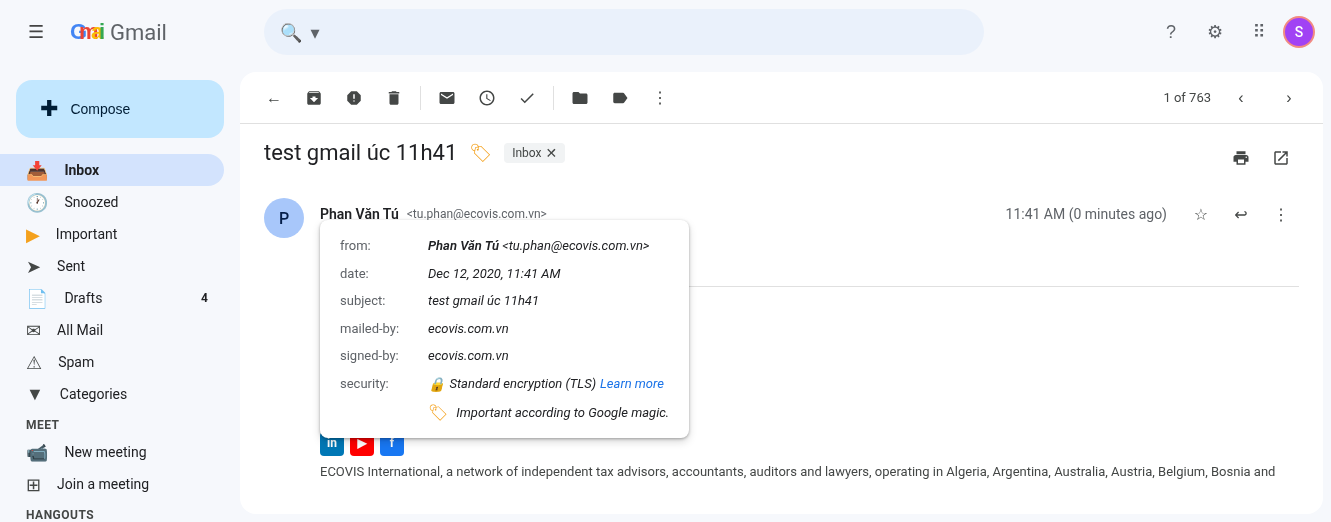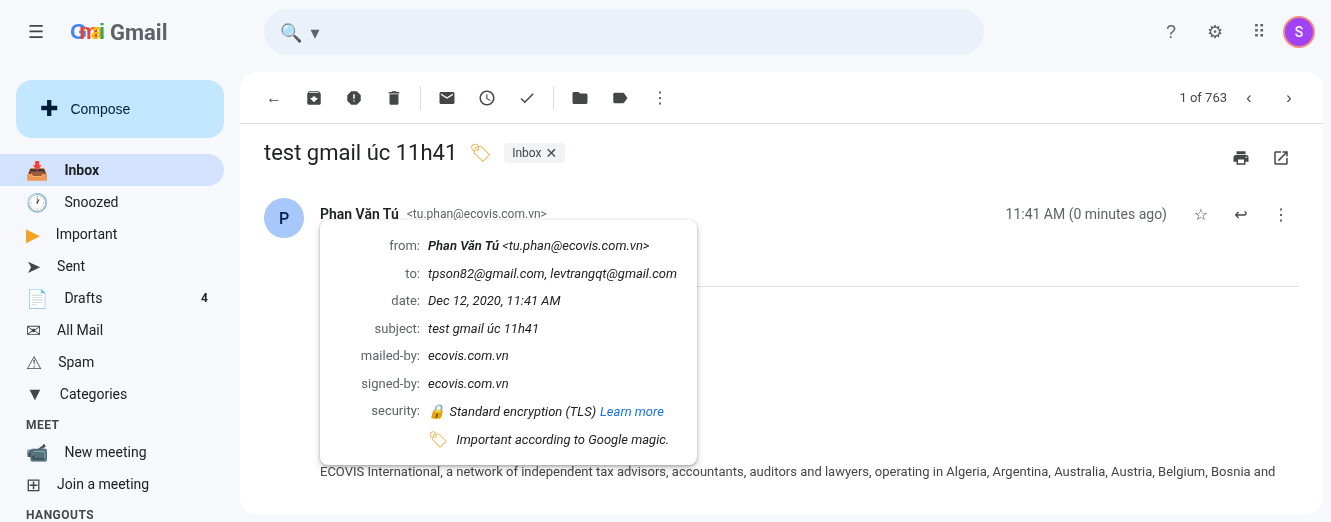--- a/index.html
+++ b/index.html
@@ -3,21 +3,21 @@
   <meta charset="utf-8">
   <style>
     * { box-sizing: border-box; margin: 0; padding: 0; }
     body { font-family: 'Google Sans', Roboto, Arial, sans-serif; font-size: 14px; background: #f6f8fc; color: #202124; height: 522px; overflow: hidden; display: flex; flex-direction: column; }
 
     
     .topbar { background: #f6f8fc; height: 64px; display: flex; align-items: center; padding: 0 16px; gap: 8px; flex-shrink: 0; }
     .topbar-left { display: flex; align-items: center; gap: 8px; width: 240px; }
     .menu-btn { width: 40px; height: 40px; border-radius: 50%; border: none; background: transparent; cursor: pointer; display: flex; align-items: center; justify-content: center; color: #444; font-size: 18px; }
     .gmail-logo { display: flex; align-items: center; gap: 4px; }
-    .gmail-text { font-size: 22px; color: #5f6368; font-weight: 700; margin-left: 2px; }
+    .gmail-text { font-size: 22px; color: #5f6368; font-weight: 400; margin-left: 2px; }
 
     .search-bar { flex: 1; max-width: 720px; }
     .search-bar-inner { background: #eaf1fb; border-radius: 24px; display: flex; align-items: center; padding: 0 16px; height: 46px; gap: 8px; }
     .search-bar-inner input { border: none; background: transparent; font-size: 16px; flex: 1; outline: none; color: #202124; }
     .search-icon { color: #5f6368; font-size: 18px; }
     .search-dropdown { color: #5f6368; font-size: 18px; cursor: pointer; }
 
     .topbar-right { display: flex; align-items: center; gap: 4px; margin-left: auto; }
     .icon-btn { width: 40px; height: 40px; border-radius: 50%; border: none; background: transparent; cursor: pointer; display: flex; align-items: center; justify-content: center; color: #5f6368; font-size: 18px; }
     .avatar { width: 32px; height: 32px; border-radius: 50%; background: #a142f4; color: white; display: flex; align-items: center; justify-content: center; font-size: 14px; font-weight: 500; border: 2px solid #f28b82; cursor: pointer; }
@@ -39,21 +39,21 @@
     .meet-section { padding: 8px 16px 4px 26px; font-size: 12px; font-weight: 700; color: #444746; letter-spacing: 0.5px; text-transform: uppercase; }
     .hangouts-section { padding: 8px 16px 4px 26px; font-size: 12px; font-weight: 700; color: #444746; letter-spacing: 0.5px; text-transform: uppercase; }
 
     
     .email-area { flex: 1; background: white; border-radius: 16px; margin: 8px 8px 8px 0; overflow: hidden; display: flex; flex-direction: column; }
 
     
     .email-toolbar { display: flex; align-items: center; padding: 8px 16px; border-bottom: 1px solid #e0e0e0; gap: 4px; height: 52px; }
     .toolbar-btn { width: 36px; height: 36px; border-radius: 50%; border: none; background: transparent; cursor: pointer; display: flex; align-items: center; justify-content: center; color: #444746; font-size: 16px; }
     .toolbar-sep { width: 1px; height: 24px; background: #e0e0e0; margin: 0 4px; }
-    .toolbar-right { margin-left: auto; display: flex; align-items: center; gap: 4px; }
+    .toolbar-right { margin-left: auto; display: flex; align-items: center; gap: 12px; }
     .pagination-text { font-size: 13px; color: #444746; }
 
     
     .email-header { padding: 16px 24px 8px; display: flex; align-items: flex-start; gap: 16px; }
     .email-subject-row { display: flex; align-items: center; gap: 12px; flex: 1; }
     .email-subject { font-size: 22px; font-weight: 400; color: #202124; }
     .subject-icon { color: #f4a11d; font-size: 18px; }
     .inbox-tag { background: #f1f3f4; border-radius: 4px; padding: 2px 8px; font-size: 12px; color: #444746; display: flex; align-items: center; gap: 4px; }
     .inbox-tag-x { cursor: pointer; font-size: 14px; }
     .header-actions { display: flex; align-items: center; gap: 4px; }
@@ -66,21 +66,21 @@
     .message-header { display: flex; align-items: center; gap: 8px; }
     .sender-name { font-size: 14px; font-weight: 600; color: #202124; }
     .sender-email-small { font-size: 12px; color: #5f6368; }
     .message-time { margin-left: auto; font-size: 14px; color: #5f6368; }
     .message-actions { display: flex; align-items: center; gap: 4px; margin-left: 8px; }
     .to-line { font-size: 12px; color: #5f6368; display: flex; align-items: center; gap: 4px; }
 
     
     .email-details-popup { position: absolute; left: 56px; top: 36px; background: white; border-radius: 8px; box-shadow: 0 1px 3px rgba(0,0,0,0.3), 0 4px 8px rgba(0,0,0,0.15); z-index: 100; padding: 16px 20px; min-width: 360px; }
     .detail-row { display: flex; gap: 8px; margin-bottom: 8px; font-size: 13px; line-height: 1.5; }
-    .detail-label { color: #5f6368; text-align: right; width: 80px; flex-shrink: 0; }
+    .detail-label { color: #5f6368; text-align: left; width: 80px; flex-shrink: 0; }
     .detail-value { color: #202124; flex: 1; font-style: italic; }
     .detail-value strong { font-weight: 600; }
     .detail-security { display: flex; align-items: center; gap: 4px; }
     .lock-icon { color: #5f6368; font-size: 14px; }
     .learn-more { color: #1a73e8; cursor: pointer; text-decoration: none; }
     .magic-row { display: flex; align-items: center; gap: 8px; margin-top: 4px; }
     .magic-icon { color: #f4a11d; font-size: 16px; }
 
     
     .message-body { margin-top: 12px; font-size: 14px; color: #202124; }
@@ -297,24 +297,20 @@
             <span>to me, levtrangqt</span>
             <span style="cursor:pointer;">▾</span>
           </div>
 
           <div class="email-details-popup">
             <div class="detail-row">
               <span class="detail-label">from:</span>
               <span class="detail-value"><strong>Phan Văn Tú</strong> &lt;<span>tu.phan@ecovis.com.vn</span>&gt;</span>
             </div>
             <div class="detail-row">
-              <span class="detail-label">to:</span>
-              <span class="detail-value">tpson82@gmail.com, levtrangqt@gmail.com</span>
-            </div>
-            <div class="detail-row">
               <span class="detail-label">date:</span>
               <span class="detail-value">Dec 12, 2020, 11:41 AM</span>
             </div>
             <div class="detail-row">
               <span class="detail-label">subject:</span>
               <span class="detail-value">test gmail úc 11h41</span>
             </div>
             <div class="detail-row">
               <span class="detail-label">mailed-by:</span>
               <span class="detail-value">ecovis.com.vn</span>

